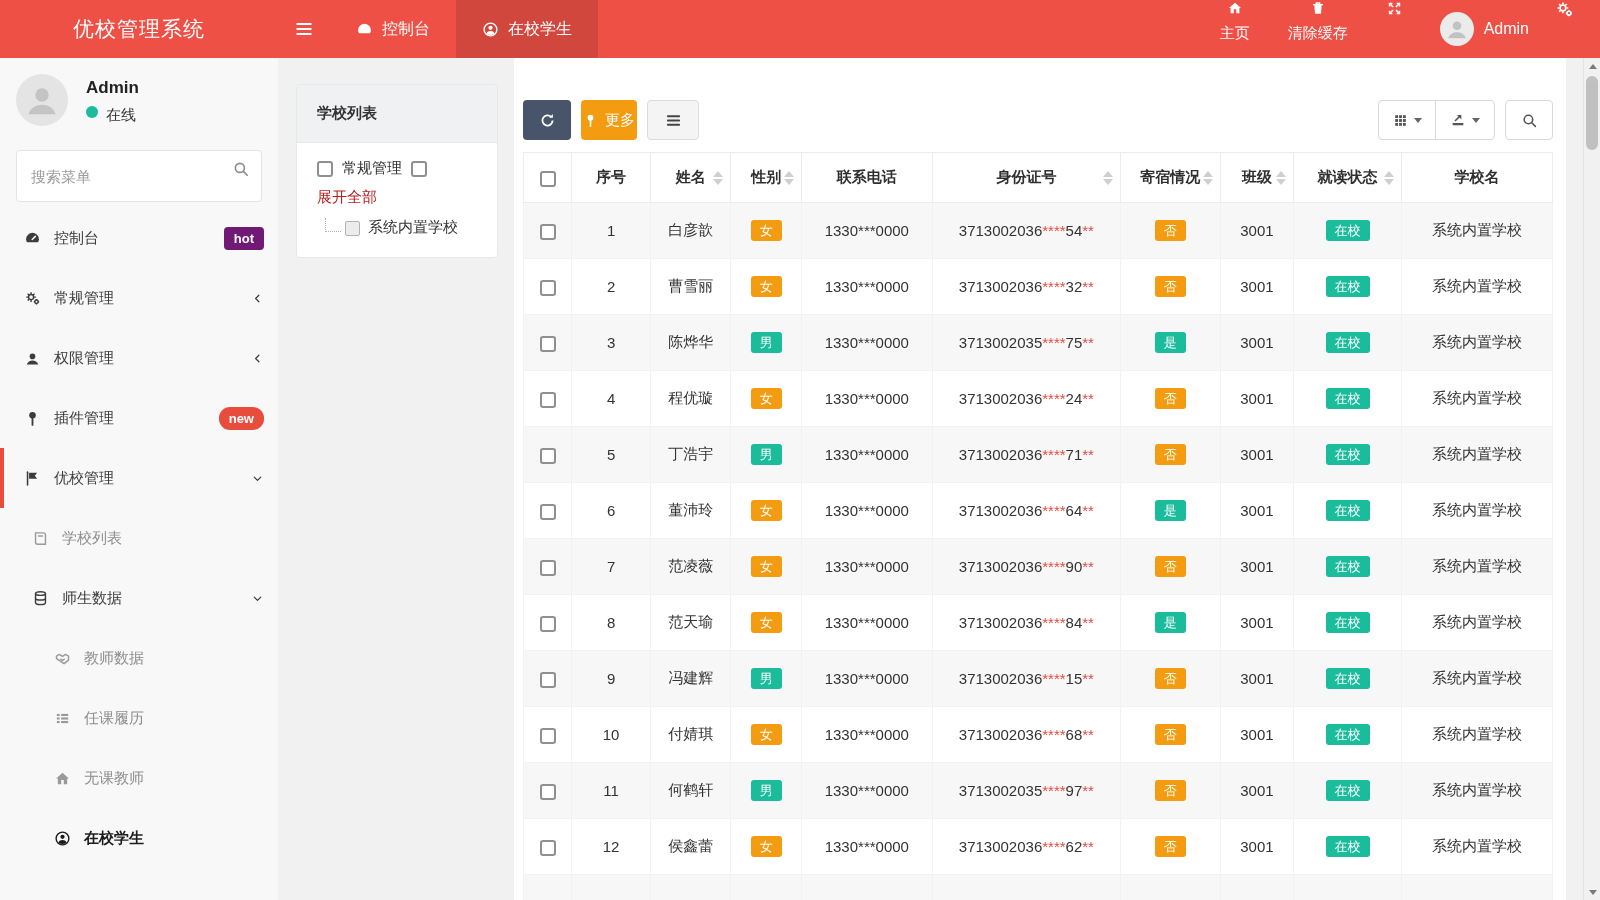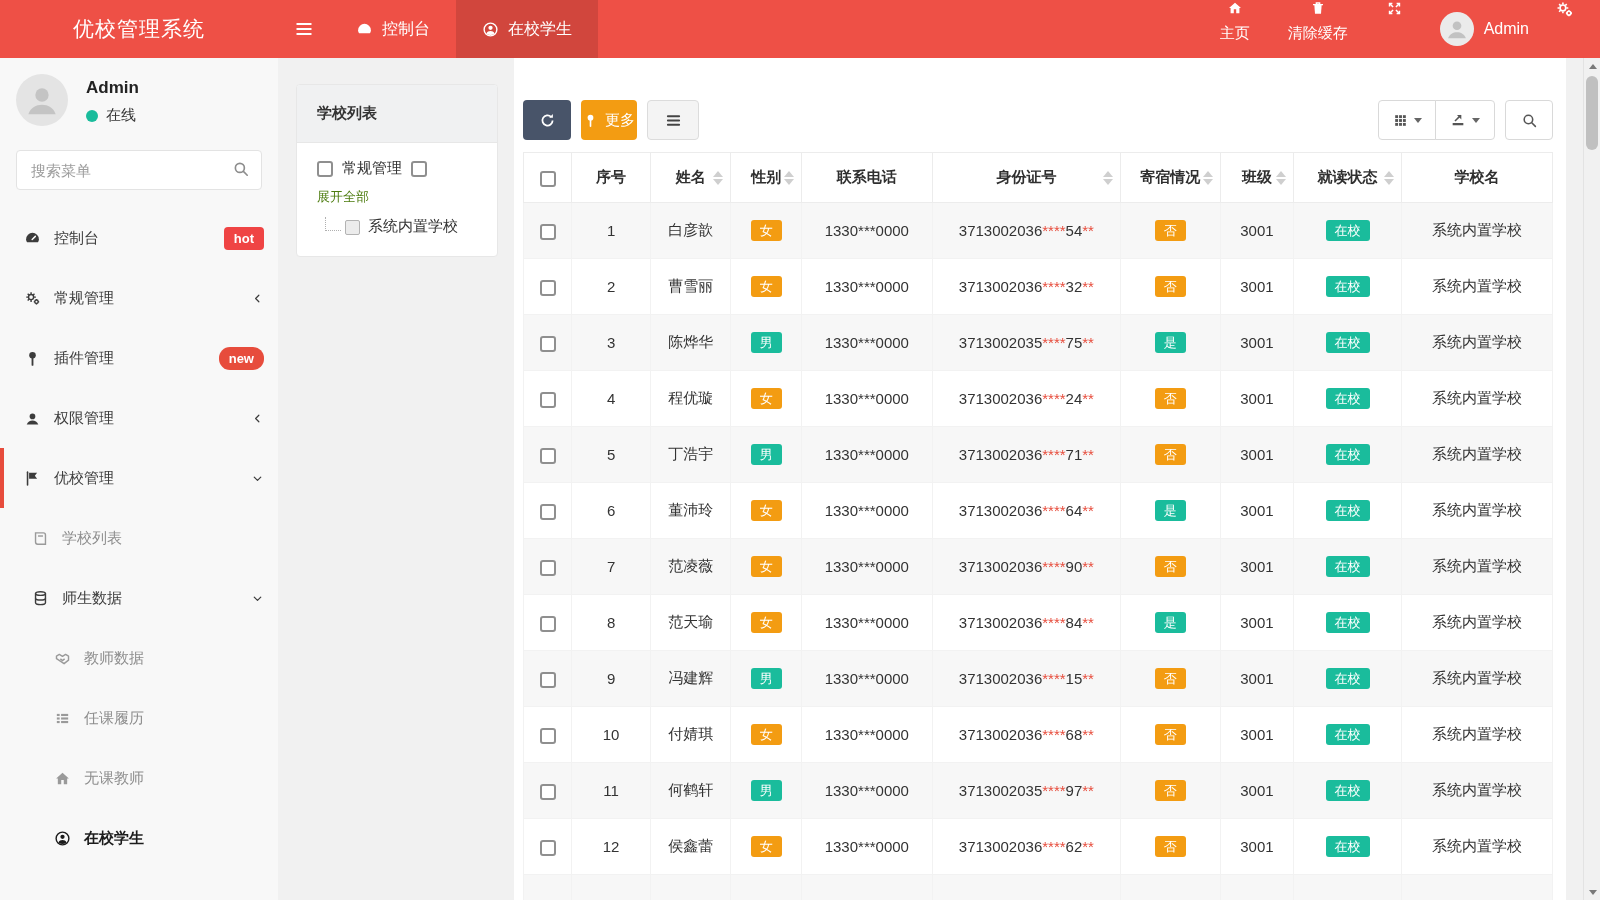--- a/index.html
+++ b/index.html
@@ -25,23 +25,23 @@
   .nav-right{margin-left:auto;display:flex;align-items:center;padding-right:22px;}
   .nav-link{display:flex;align-items:center;gap:8px;padding:0 19px;font-size:15px;height:58px;cursor:pointer;flex-direction:column;}
   .nav-avatar{width:34px;height:34px;border-radius:50%;background:#ebebeb;color:#c2c2c2;display:flex;align-items:center;justify-content:center;overflow:hidden;margin:0 10px 0 18px;}
   .nav-user{font-size:16px;margin-right:22px;}
 
   
   #sidebar{position:absolute;left:0;top:58px;width:278px;height:842px;background:#f8f8f8;}
   .profile{position:absolute;left:16px;top:16px;display:flex;gap:18px;}
   .profile .avatar{width:52px;height:52px;border-radius:50%;background:#e4e4e4;color:#c4c4c4;display:flex;align-items:center;justify-content:center;overflow:hidden;}
   .profile-name{font-size:17px;font-weight:bold;color:#222;margin-top:4px;}
-  .profile-status{font-size:15px;color:#333;margin-top:8px;display:flex;align-items:center;gap:8px;}
+  .profile-status{font-size:15px;color:#333;margin-top:8px;display:flex;gap:8px;}
   .status-dot{width:12px;height:12px;border-radius:50%;background:var(--teal);display:inline-block;}
-  .search-wrap{position:absolute;left:16px;top:92px;width:246px;height:40px;}
+  .search-wrap{position:absolute;left:16px;top:92px;width:246px;height:52px;}
   .search-wrap input{width:100%;height:100%;border:1px solid #e3e3e3;border-radius:4px;background:#fff;padding:0 38px 0 14px;font-size:15px;color:#333;outline:none;font-family:inherit;}
   .search-wrap input::placeholder{color:#9d9d9d;}
   .search-wrap .ico{position:absolute;right:12px;top:10px;color:#8d8d8d;}
   #side-menu{position:absolute;left:0;top:150px;width:278px;}
   .menu-item{height:60px;display:flex;align-items:center;gap:13px;padding-left:24px;padding-right:14px;font-size:15px;color:#3c3c3c;cursor:pointer;position:relative;}
   .menu-item .ico{color:#3c3c3c;}
   .menu-item.lvl1{padding-left:32px;}
   .menu-item.lvl2{padding-left:54px;}
   .menu-item.muted{color:#8d8d8d;}
   .menu-item.muted .ico{color:#9a9a9a;}
@@ -51,21 +51,21 @@
   .menu-badge{margin-left:auto;font-size:13px;font-weight:bold;color:#fff;padding:4px 10px;border-radius:4px;}
   .menu-badge.pill{border-radius:11px;}
   .menu-chevron{margin-left:auto;color:#555;}
 
   
   #tree-card{position:absolute;left:296px;top:84px;width:202px;background:#fff;border:1px solid #e7e7e7;border-radius:4px;overflow:hidden;}
   .tree-head{background:#f0f1f2;padding:19px 20px;font-size:15px;font-weight:bold;color:#333;border-bottom:1px solid #e7e7e7;}
   .tree-body{padding:16px 0 20px 20px;}
   .cb{display:inline-block;width:16px;height:16px;border:2px solid #8f8f8f;border-radius:3px;background:#fff;vertical-align:middle;cursor:pointer;}
   .tree-line1{display:flex;align-items:center;gap:9px;font-size:15px;color:#333;}
-  .tree-line2{font-size:13px;color:#4d7c0f;margin-top:10px;}
+  .tree-line2{font-size:15px;color:#b91c1c;margin-top:10px;}
   .tree-node{display:flex;align-items:center;margin-top:6px;}
   .tree-elbow{width:16px;height:14px;border-left:1px dotted #b0b0b0;border-bottom:1px dotted #b0b0b0;margin-left:8px;}
   .tree-cb{width:15px;height:15px;border:1px solid #b3b3b3;background:#ececec;border-radius:2px;margin:6px 8px 0 4px;cursor:pointer;}
   .tree-label{font-size:15px;color:#333;margin-top:5px;cursor:pointer;}
 
   
   #main{position:absolute;left:514px;top:58px;width:1052px;height:842px;background:#fff;}
   .toolbar{position:absolute;top:42px;left:9px;width:1030px;display:flex;align-items:center;}
   .btn{height:40px;border-radius:4px;border:1px solid transparent;display:inline-flex;align-items:center;justify-content:center;cursor:pointer;font-size:15px;font-family:inherit;}
   .btn-refresh{width:48px;background:var(--dark-btn);color:#fff;margin-right:10px;}
@@ -217,21 +217,21 @@
   </div>
   <div id="side-menu">
       <div class="menu-item lvl0">
         <span class="ico">
           <svg width="17" height="17" viewBox="0 0 24 24">
             <path d="M12 4a9 9 0 0 0-9 9c0 1.9.6 3.3 1.5 4.4h15c.9-1.1 1.5-2.5 1.5-4.4a9 9 0 0 0-9-9z" fill="currentColor"></path>
             <path d="M11.5 13.5L16 9" stroke="#fff" stroke-width="2" stroke-linecap="round" fill="none"></path>
           </svg>
         </span>
         <span>控制台</span>
-        <span class="menu-badge" style="background: #ef4444;">hot</span>
+        <span class="menu-badge" style="background: #701a75;">hot</span>
       </div>
       <div class="menu-item lvl0">
         <span class="ico">
           <svg width="17" height="17" viewBox="0 0 24 24">
             <g fill="none" stroke="currentColor" stroke-width="2">
               <circle cx="10" cy="10" r="3.6"></circle>
               <path d="M10 3.2v2.6M10 14.2v2.6M3.2 10h2.6M14.2 10h2.6M5.2 5.2l1.8 1.8M14.8 5.2L13 7M5.2 14.8L7 13"></path>
               <circle cx="17.6" cy="16.6" r="2.4"></circle>
               <path d="M17.6 12.8v1.4M17.6 19v1.4M13.8 16.6h1.4M20 16.6h1.4"></path>
             </g>
@@ -240,40 +240,40 @@
         <span>常规管理</span>
         <span class="menu-chevron ico">
           <svg width="13" height="13" viewBox="0 0 24 24">
             <path d="M14.5 6l-6 6 6 6" fill="none" stroke="currentColor" stroke-width="2.2" stroke-linecap="round" stroke-linejoin="round"></path>
           </svg>
         </span>
       </div>
       <div class="menu-item lvl0">
         <span class="ico">
           <svg width="17" height="17" viewBox="0 0 24 24">
-            <circle cx="12" cy="7.5" r="4.6" fill="currentColor"></circle>
-            <path d="M12 12v9" stroke="currentColor" stroke-width="2.6" stroke-linecap="round"></path>
-          </svg>
-        </span>
-        <span>插件管理</span>
-        <span class="menu-badge pill" style="background: rgb(231, 76, 60);">new</span>
-      </div>
-      <div class="menu-item lvl0">
-        <span class="ico">
-          <svg width="17" height="17" viewBox="0 0 24 24">
             <circle cx="12" cy="9" r="4" fill="currentColor"></circle>
             <path d="M3.8 20.5c1.5-4 4.6-5.6 8.2-5.6s6.7 1.6 8.2 5.6z" fill="currentColor"></path>
           </svg>
         </span>
         <span>权限管理</span>
         <span class="menu-chevron ico">
           <svg width="13" height="13" viewBox="0 0 24 24">
             <path d="M14.5 6l-6 6 6 6" fill="none" stroke="currentColor" stroke-width="2.2" stroke-linecap="round" stroke-linejoin="round"></path>
           </svg>
         </span>
+      </div>
+      <div class="menu-item lvl0">
+        <span class="ico">
+          <svg width="17" height="17" viewBox="0 0 24 24">
+            <circle cx="12" cy="7.5" r="4.6" fill="currentColor"></circle>
+            <path d="M12 12v9" stroke="currentColor" stroke-width="2.6" stroke-linecap="round"></path>
+          </svg>
+        </span>
+        <span>插件管理</span>
+        <span class="menu-badge pill" style="background: rgb(231, 76, 60);">new</span>
       </div>
       <div class="menu-item lvl0 accent">
         <span class="ico">
           <svg width="17" height="17" viewBox="0 0 24 24">
             <path d="M5 3v18" stroke="currentColor" stroke-width="2.2" stroke-linecap="round"></path>
             <path d="M7.2 4h11.3l-3.2 4.2 3.2 4.2H7.2z" fill="currentColor"></path>
           </svg>
         </span>
         <span>优校管理</span>
         <span class="menu-chevron ico">

